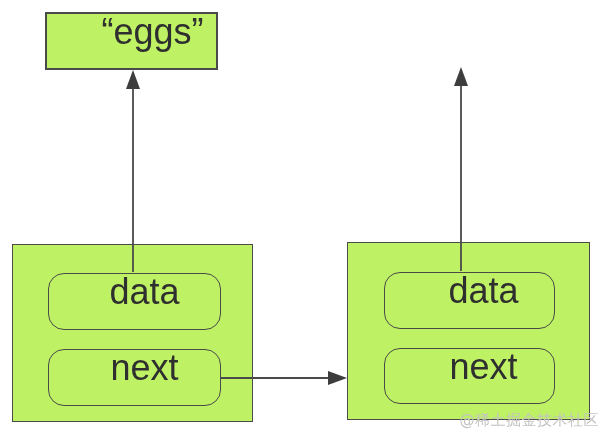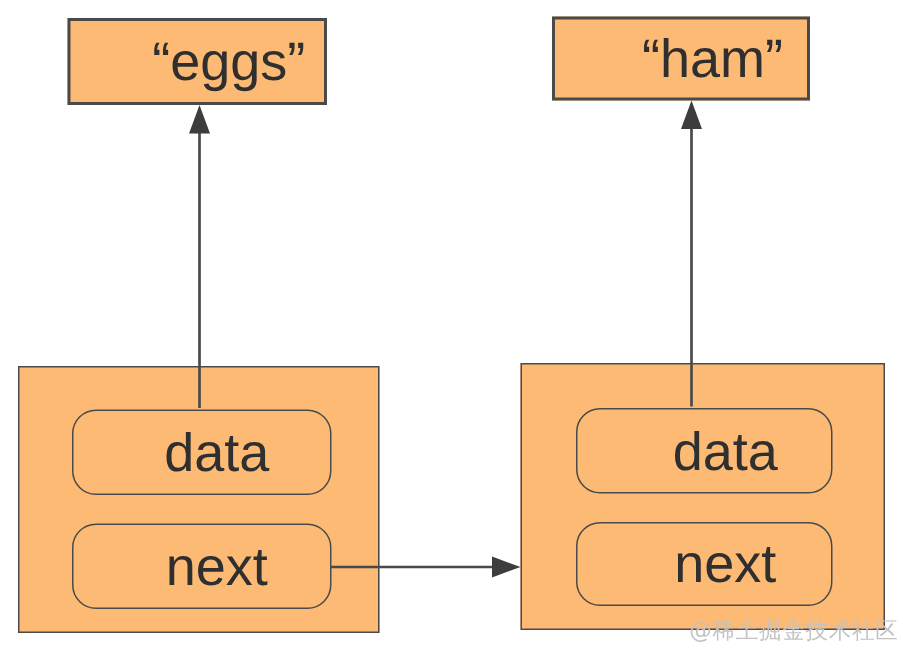--- a/index.html
+++ b/index.html
@@ -11,25 +11,24 @@
     position: relative;
     width: 602px;
     height: 434px;
     background: #ffffff;
     overflow: hidden;
     font-family: "Liberation Sans", sans-serif;
     color: #2f2f2f;
   }
   .box {
     position: absolute;
-    background: #fdba74;
+    background: #bef264;
     border: 1.5px solid #4a4a4a;
     box-sizing: border-box;
     display: flex;
-    align-items: center;
     justify-content: center;
     padding-left: 16px;
   }
   .value-box {
     border-width: 2px;
   }
   .label {
     font-size: 36px;
     line-height: 1;
     white-space: nowrap;
@@ -75,23 +74,20 @@
   }
 </style>
 </head>
 <body>
 
 <div class="canvas">
 
   <div class="box value-box" id="vb-eggs">
     <span class="label">“eggs”</span>
   </div>
-  <div class="box value-box" id="vb-ham">
-    <span class="label">“ham”</span>
-  </div>
 
   <div class="box node" id="node1">
     <div class="box field" id="n1-data">
       <span class="label">data</span>
     </div>
     <div class="box field" id="n1-next">
       <span class="label">next</span>
     </div>
   </div>
 

